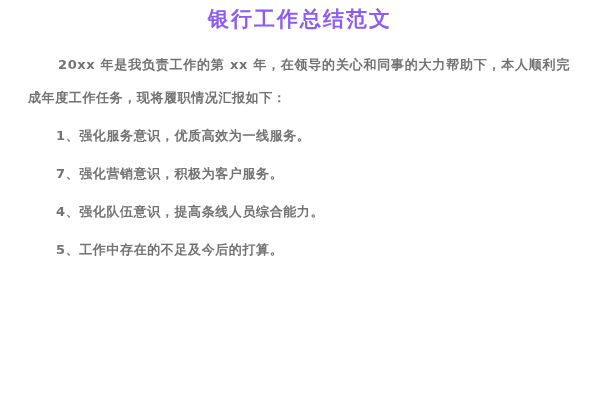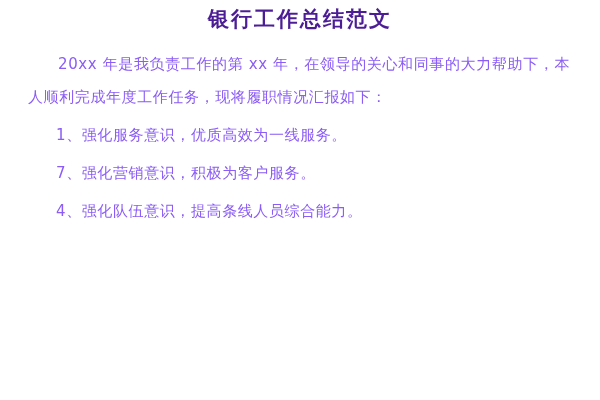--- a/index.html
+++ b/index.html
@@ -18,34 +18,34 @@
     width: 600px;
     height: 400px;
     box-sizing: border-box;
     background: #ffffff;
     border-bottom: 1px solid #b8b8b8;
     padding: 0;
   }
   .doc-title {
     font-size: 21px;
     font-weight: bold;
-    color: #4c1d95;
+    color: #8b5cf6;
     text-align: center;
     letter-spacing: 2px;
     margin: 4px 0 0 0;
     line-height: 30px;
     font-family: "DejaVu Serif", "Liberation Serif", serif;
   }
   .body-block {
     padding: 0 30px 0 28px;
   }
   .para {
-    font-size: 15px;
-    font-weight: normal;
-    color: #8b5cf6;
+    font-size: 13px;
+    font-weight: bold;
+    color: #737373;
     line-height: 33px;
     margin: 0;
     letter-spacing: 0.6px;
     text-align: justify;
   }
   .para.intro {
     margin-top: 14px;
     text-indent: 30px;
   }
   .para.item {
@@ -60,16 +60,17 @@
 
   <h1 class="doc-title">银行工作总结范文</h1>
 
   <div class="body-block">
 
     <p class="para intro">20xx 年是我负责工作的第 xx 年，在领导的关心和同事的大力帮助下，本人顺利完成年度工作任务，现将履职情况汇报如下：</p>
 
     <p class="para item">1、强化服务意识，优质高效为一线服务。</p>
     <p class="para item">7、强化营销意识，积极为客户服务。</p>
     <p class="para item">4、强化队伍意识，提高条线人员综合能力。</p>
+    <p class="para item">5、工作中存在的不足及今后的打算。</p>
 
   </div>
 
 </div>
 
 </body></html>

